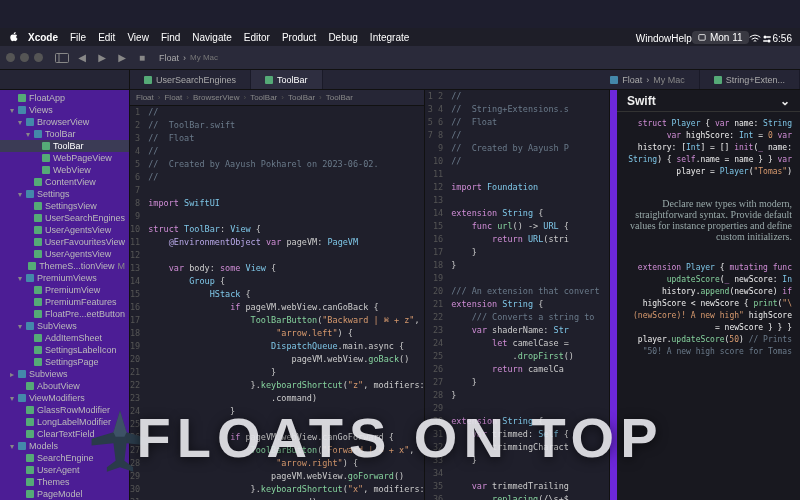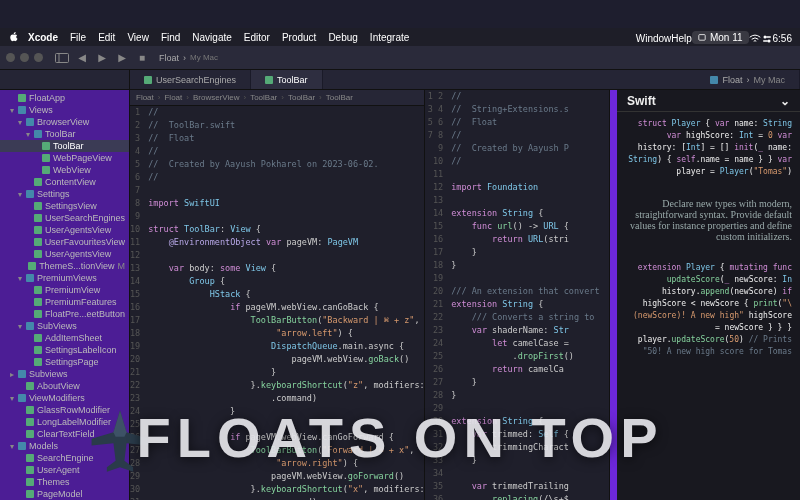--- a/index.html
+++ b/index.html
@@ -149,20 +149,24 @@
   </div>
   <div class="tab active">
     <span class="icon" style="background:#5a7;border-radius:1px;"></span>
     <span>ToolBar</span>
   </div>
   <div class="tab" style="margin-left:auto;">
     <span class="icon" style="background:#48a;border-radius:1px;"></span>
     <span>Float</span>
     <span>›</span>
       <span style="color:#888;">My Mac</span>
+  </div>
+  <div class="tab">
+    <span class="icon" style="background:#5a7;border-radius:1px;"></span>
+    <span>String+Exten...</span>
   </div>
 </div>
 
 <div class="main">
 
   <div class="nav" id="nav">
       <div class="row">
         <span class="ind" style="width: 0px;"></span>
         <span class="chev"></span>
         <span class="fi"></span>

